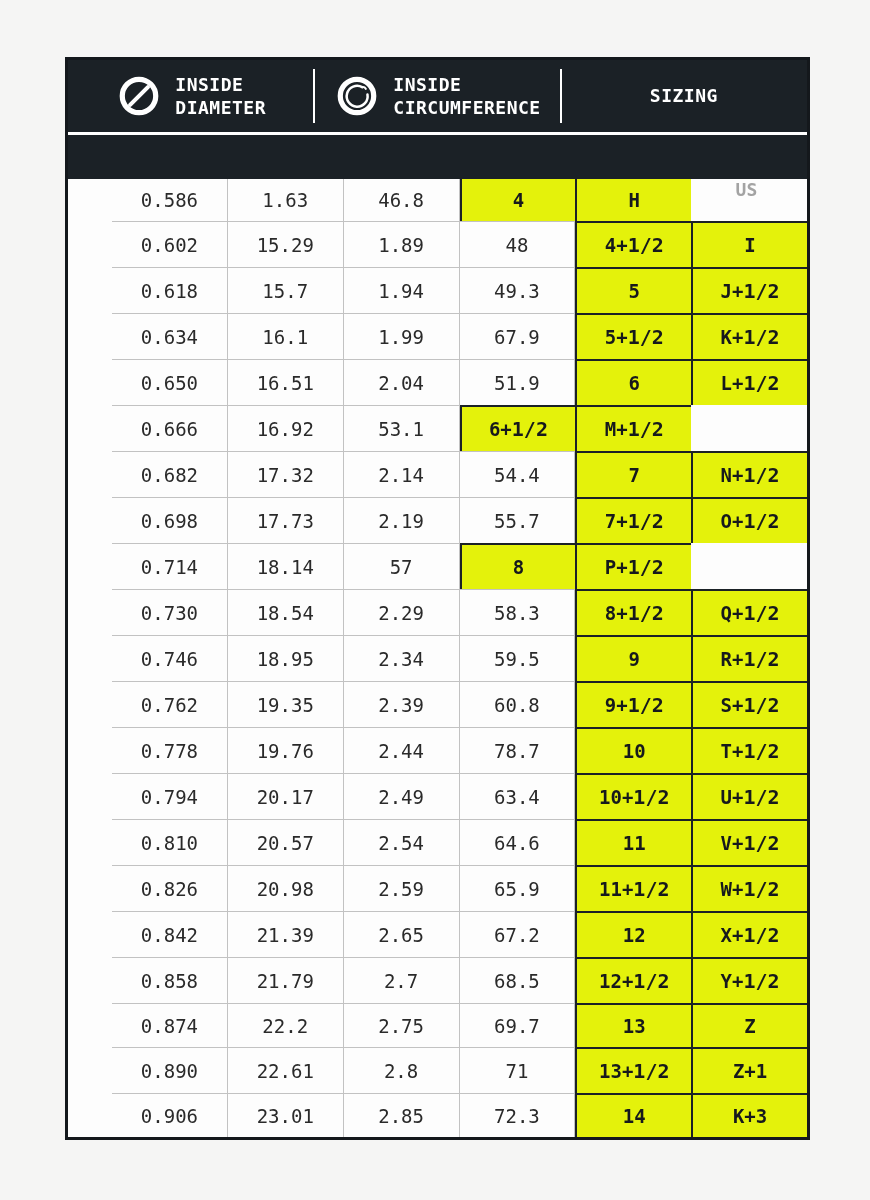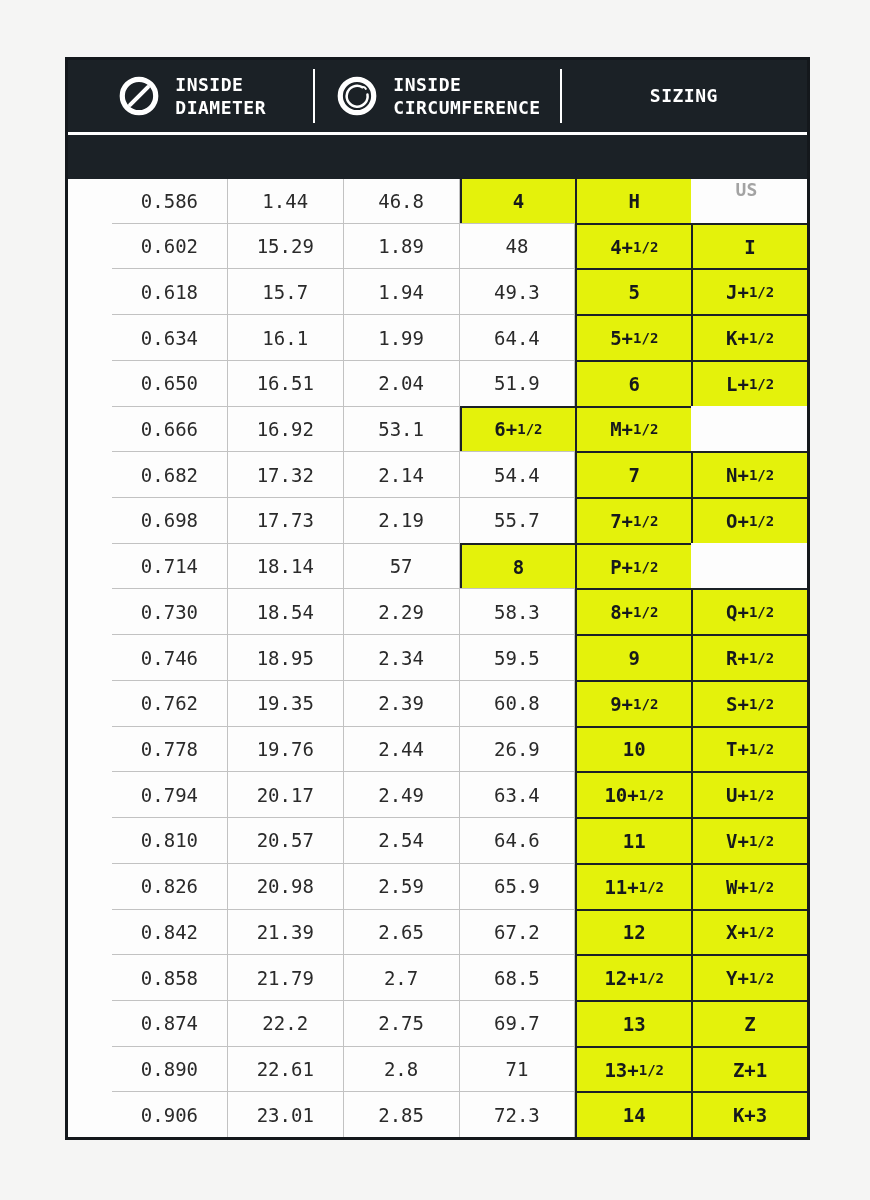--- a/index.html
+++ b/index.html
@@ -77,21 +77,21 @@
   .trow .cell.m { border-right: 1px solid #c2c2c2; }
   .trow + .trow .cell.m { border-top: 1px solid #c2c2c2; }
   
   .cell.y {
     background: #e4f20b;
     font-weight: bold;
     color: #16191c;
     border-left: 2px solid #1b2126;
   }
   .trow + .trow .cell.y { border-top: 2px solid #1b2126; }
-  .cell .frac { font-size: 14px; font-weight: bold; }
+  .cell .frac { font-size: 20px; font-weight: bold; }
 </style>
 </head>
 <body>
 
 <div class="page">
   <div class="sizing-table">
 
     <div class="thead">
       <div class="groups">
         <div class="group">
@@ -134,21 +134,21 @@
         <div class="unit">in</div>
         <div class="unit">mm</div>
         <div class="unit">AU</div>
         <div class="unit">US</div>
       </div>
     </div>
 
     <div class="tbody" id="tbody">
         <div class="trow">
           <div class="cell m">0.586</div>
-          <div class="cell m">1.44</div>
+          <div class="cell m">1.63</div>
           <div class="cell m">46.8</div>
           <div class="cell y">4</div>
           <div class="cell y">H</div>
         </div>
         <div class="trow">
           <div class="cell m">0.602</div>
           <div class="cell m">15.29</div>
           <div class="cell m">1.89</div>
           <div class="cell m">48</div>
           <div class="cell y">4+<span class="frac">1/2</span></div>
@@ -159,21 +159,21 @@
           <div class="cell m">15.7</div>
           <div class="cell m">1.94</div>
           <div class="cell m">49.3</div>
           <div class="cell y">5</div>
           <div class="cell y">J+<span class="frac">1/2</span></div>
         </div>
         <div class="trow">
           <div class="cell m">0.634</div>
           <div class="cell m">16.1</div>
           <div class="cell m">1.99</div>
-          <div class="cell m">64.4</div>
+          <div class="cell m">67.9</div>
           <div class="cell y">5+<span class="frac">1/2</span></div>
           <div class="cell y">K+<span class="frac">1/2</span></div>
         </div>
         <div class="trow">
           <div class="cell m">0.650</div>
           <div class="cell m">16.51</div>
           <div class="cell m">2.04</div>
           <div class="cell m">51.9</div>
           <div class="cell y">6</div>
           <div class="cell y">L+<span class="frac">1/2</span></div>
@@ -229,21 +229,21 @@
           <div class="cell m">19.35</div>
           <div class="cell m">2.39</div>
           <div class="cell m">60.8</div>
           <div class="cell y">9+<span class="frac">1/2</span></div>
           <div class="cell y">S+<span class="frac">1/2</span></div>
         </div>
         <div class="trow">
           <div class="cell m">0.778</div>
           <div class="cell m">19.76</div>
           <div class="cell m">2.44</div>
-          <div class="cell m">26.9</div>
+          <div class="cell m">78.7</div>
           <div class="cell y">10</div>
           <div class="cell y">T+<span class="frac">1/2</span></div>
         </div>
         <div class="trow">
           <div class="cell m">0.794</div>
           <div class="cell m">20.17</div>
           <div class="cell m">2.49</div>
           <div class="cell m">63.4</div>
           <div class="cell y">10+<span class="frac">1/2</span></div>
           <div class="cell y">U+<span class="frac">1/2</span></div>

